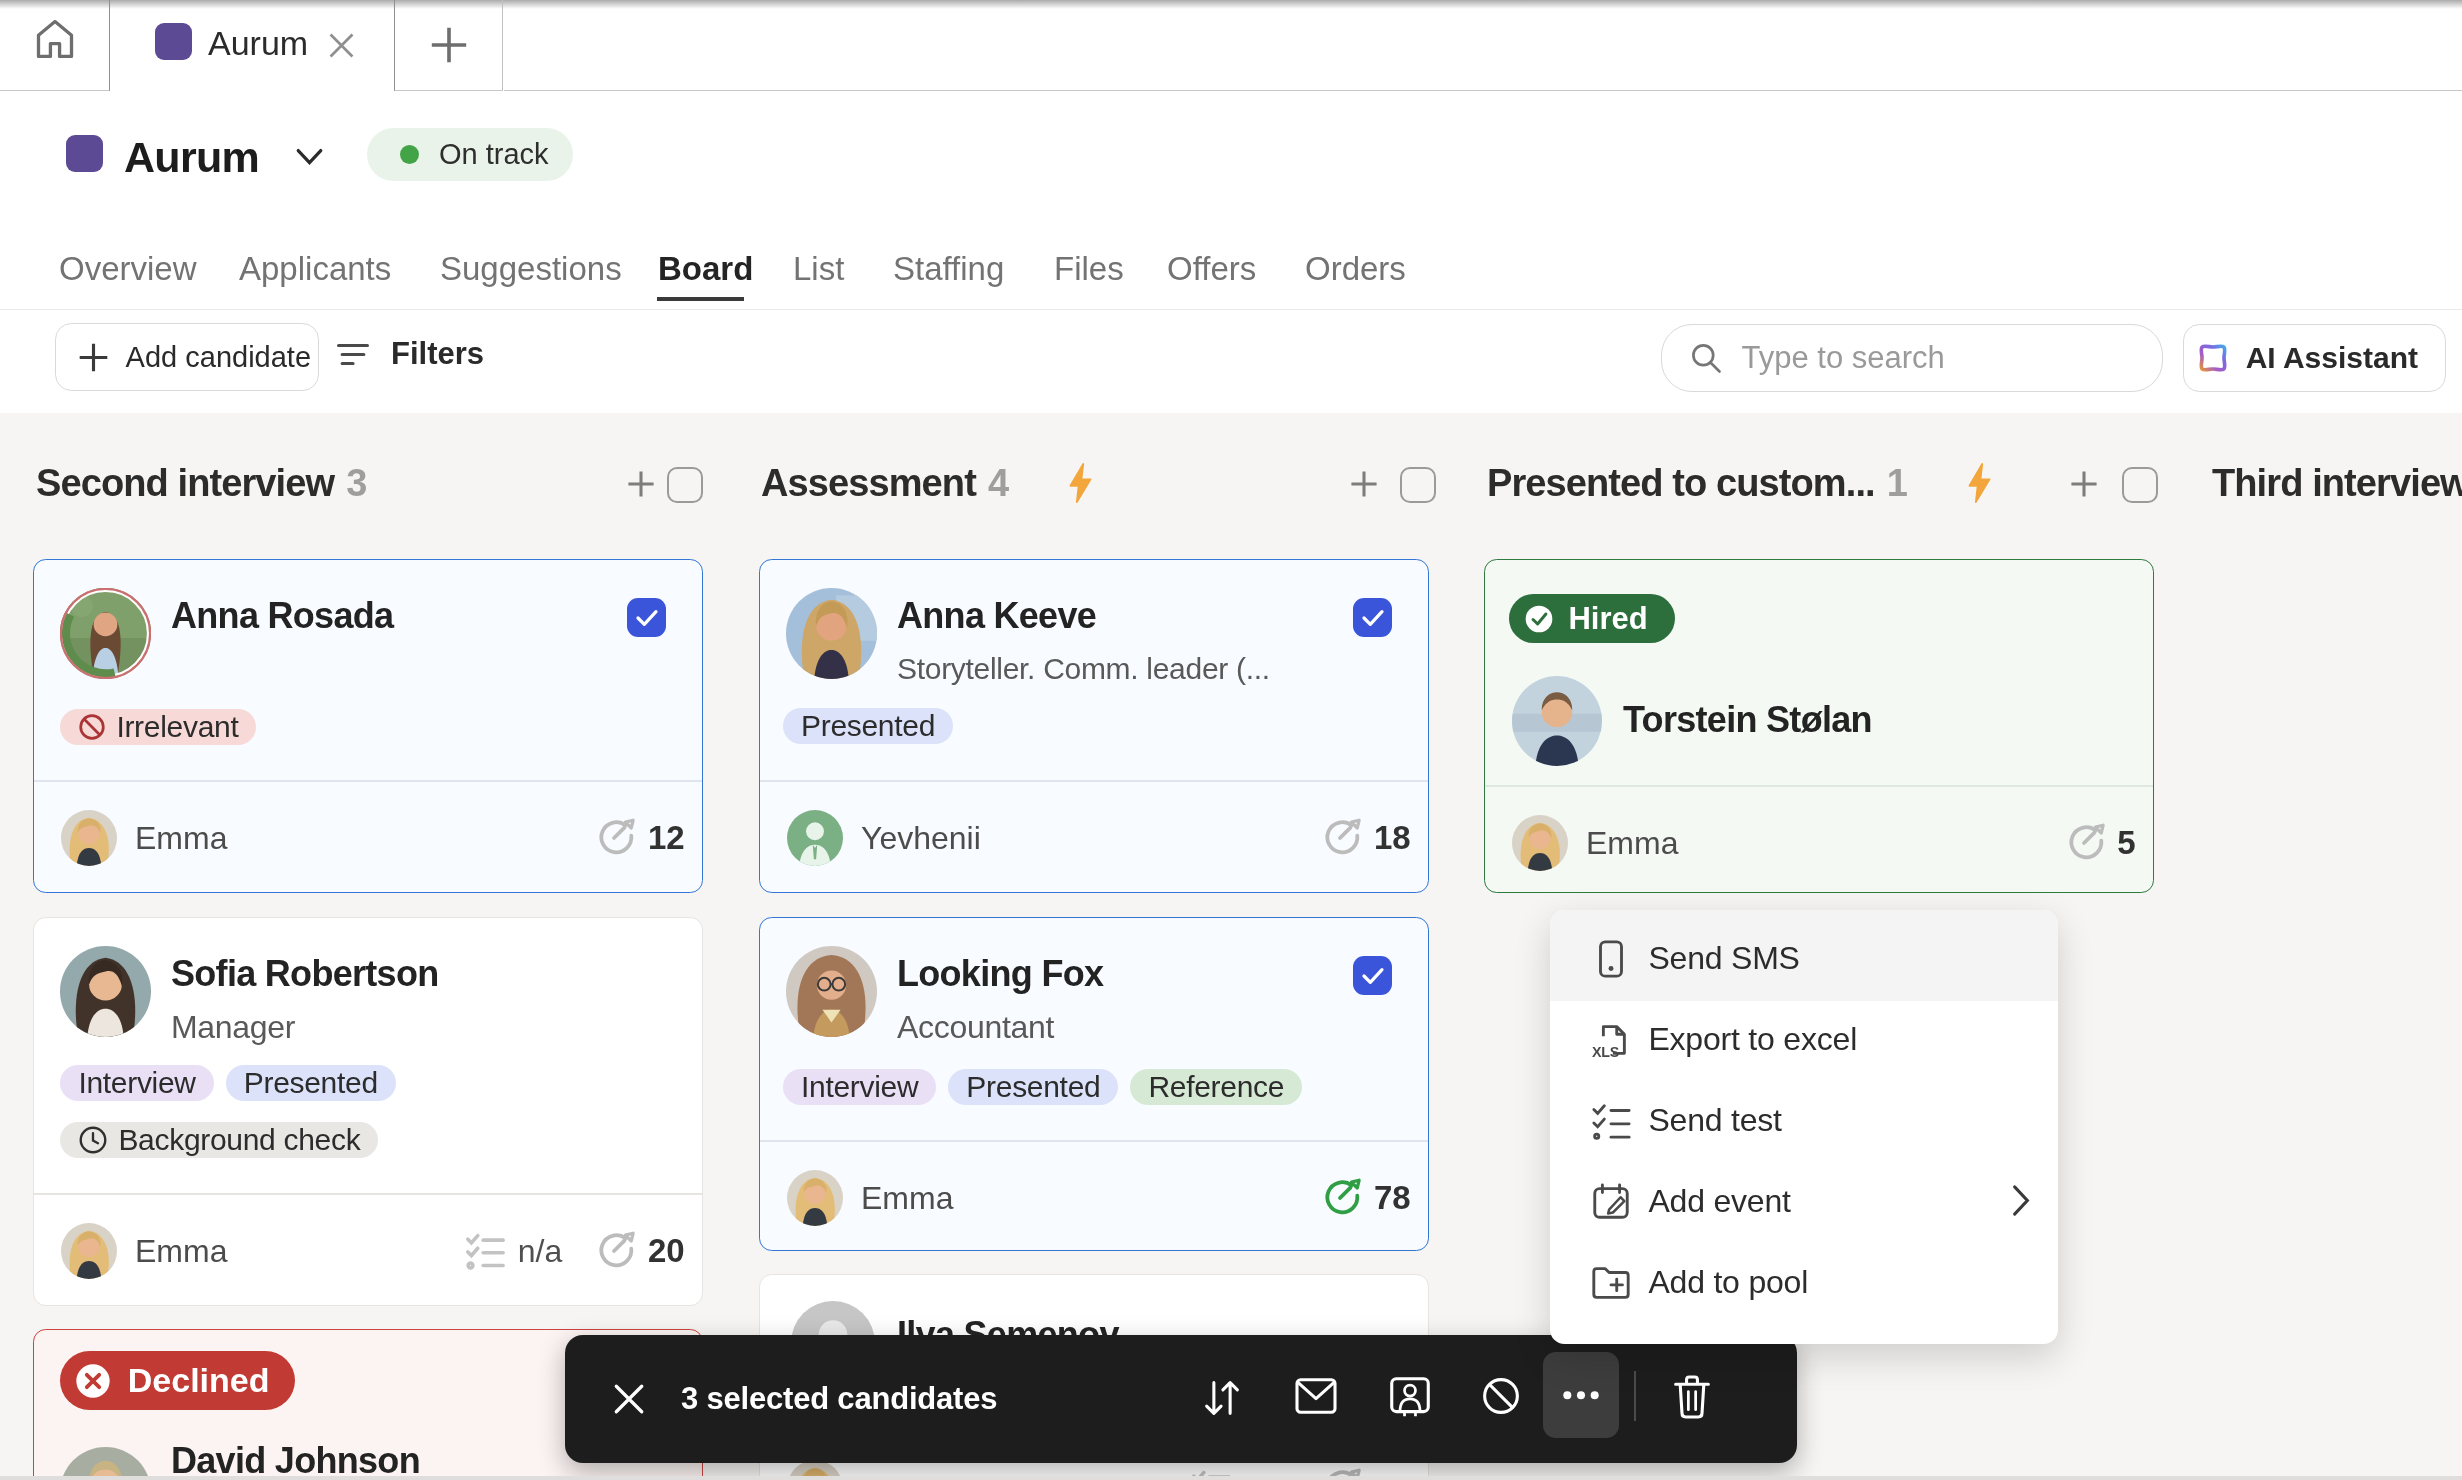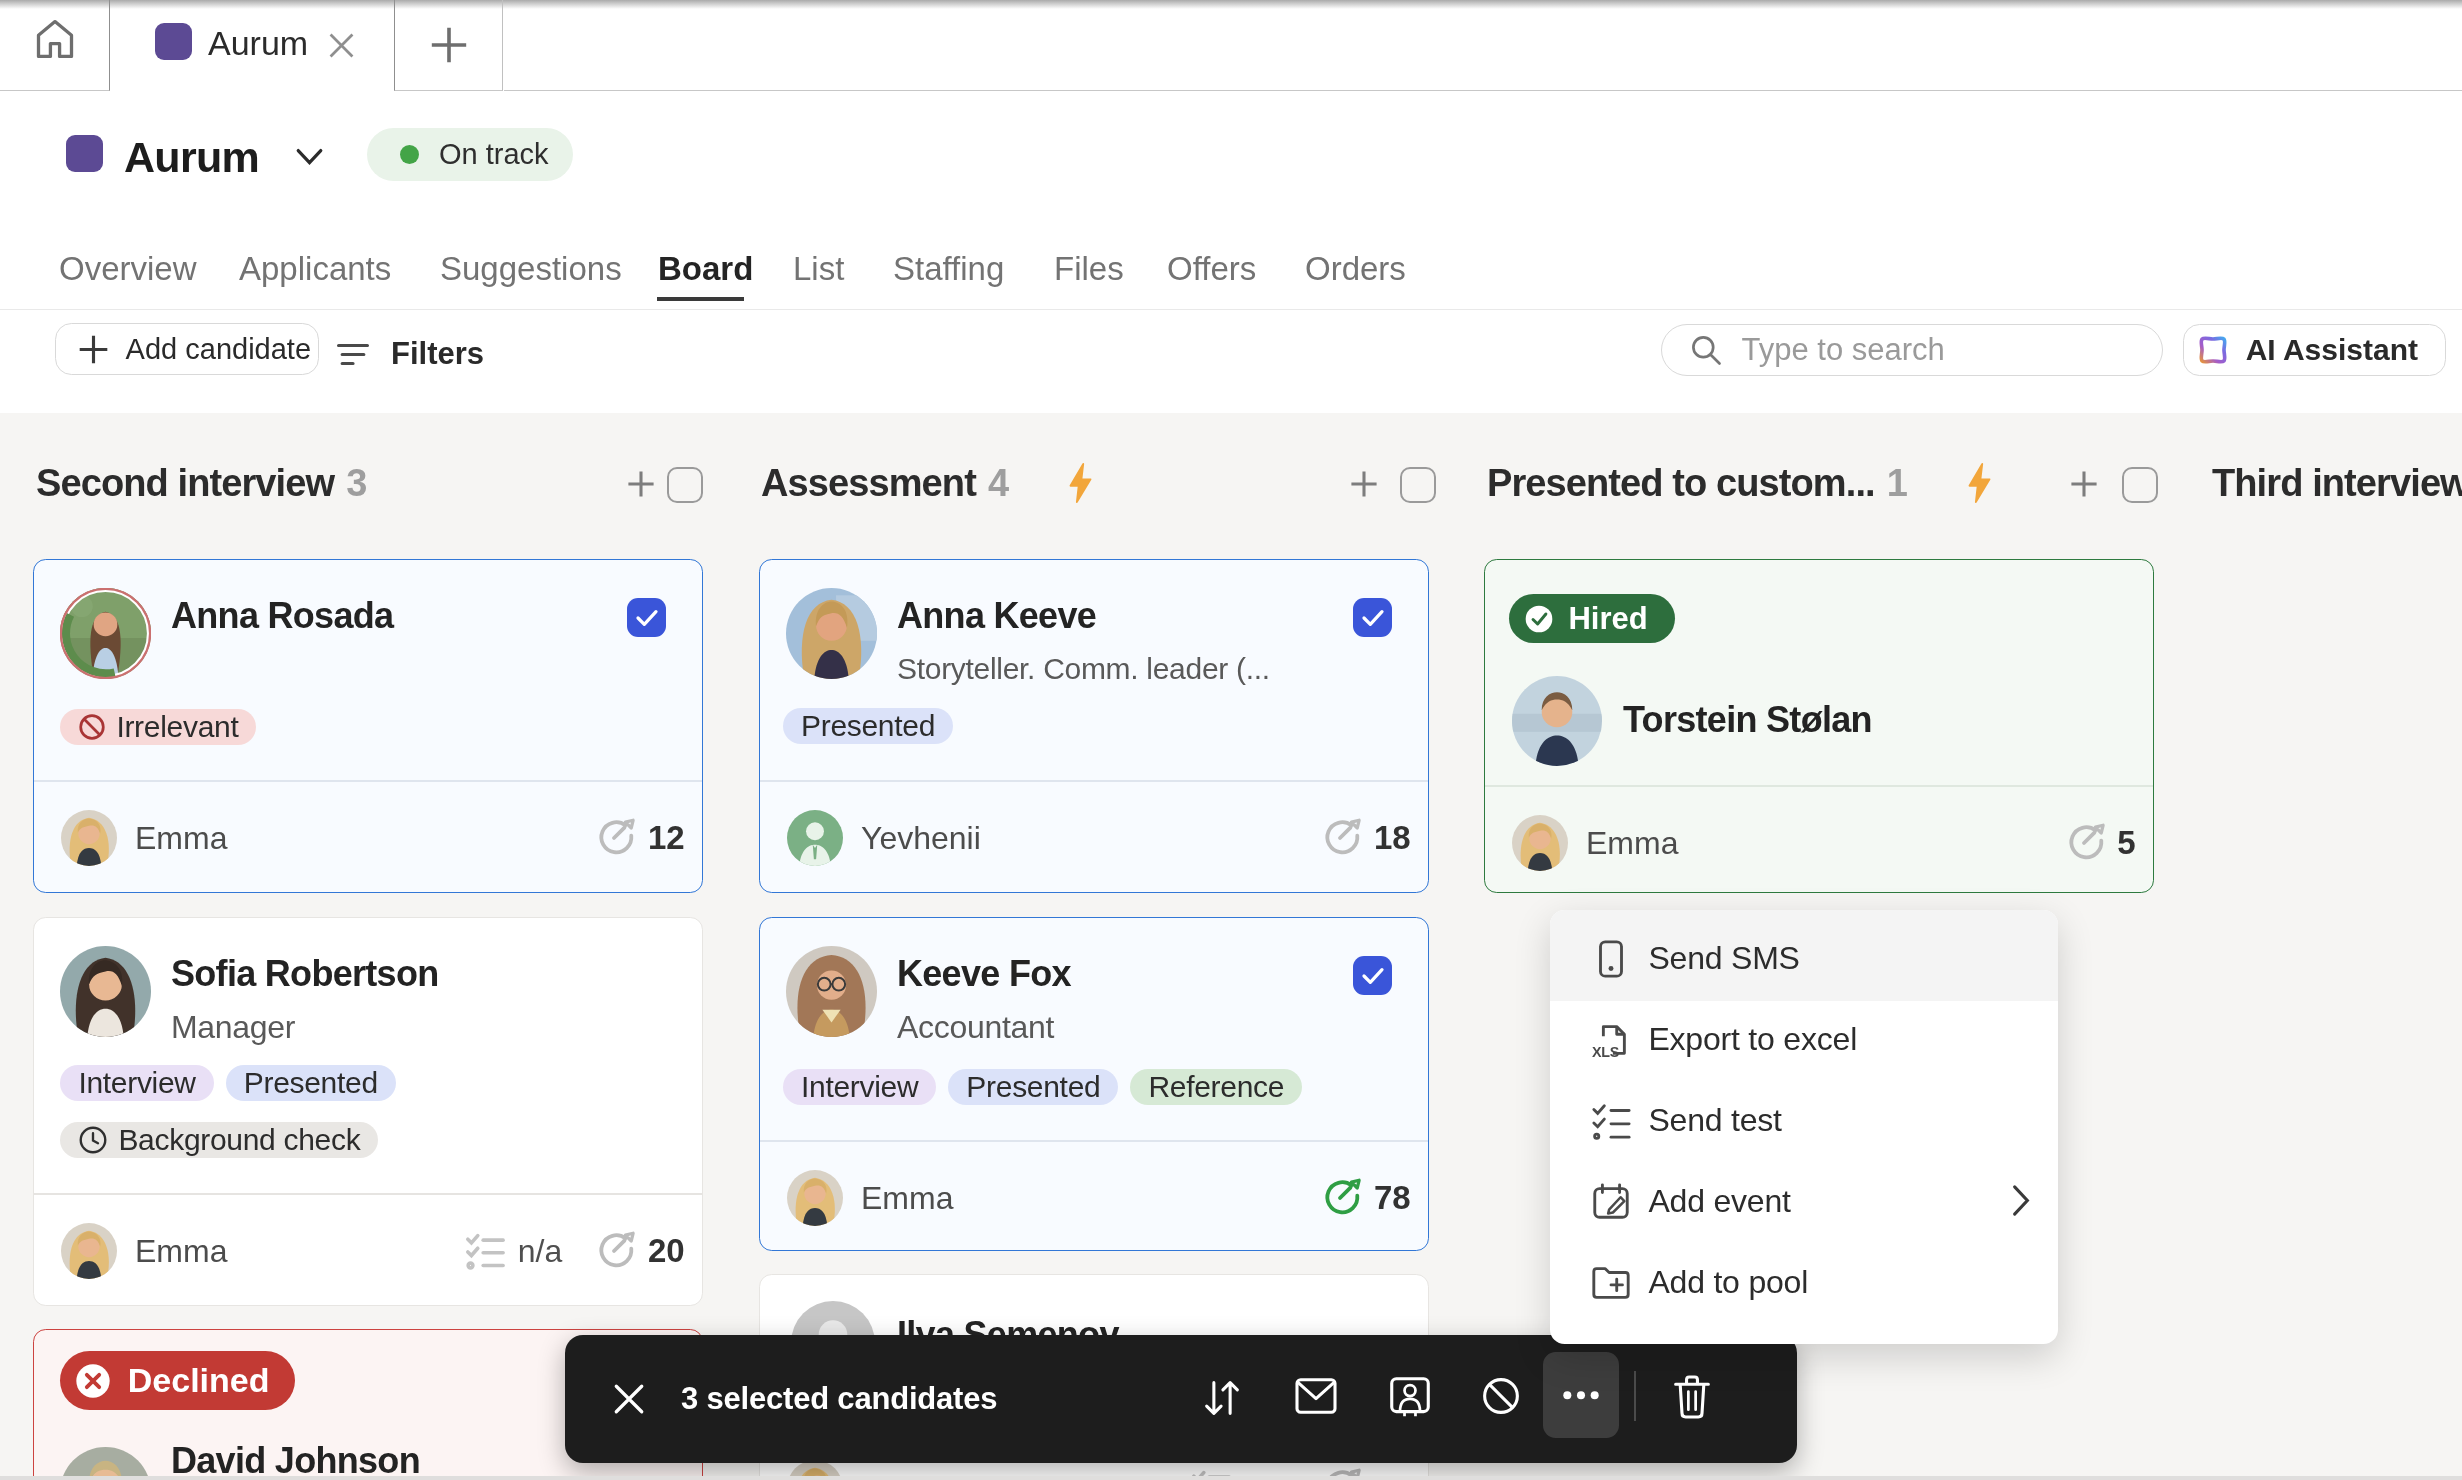--- a/index.html
+++ b/index.html
@@ -26,21 +26,21 @@
 .hpill { position:absolute; left:367px; top:128px; height:53px; border-radius:26.4px; background:#e9f3e9;
   display:flex; align-items:center; padding:0 24px 0 33px; }
 .hpill .dot { width:19px; height:19px; border-radius:50%; background:#43a447; margin-right:20px; }
 .hpill .t { font-size:29px; color:#2e2e2e; }
 
 #nav { position:absolute; left:0; top:244px; width:2462px; height:66px; border-bottom:1.8px solid #e9e9e9; }
 #nav span { position:absolute; top:5.5px; font-size:33px; color:#737373; }
 #nav span.act { color:#242424; font-weight:700; }
 #nav .underline { position:absolute; left:657px; top:53px; width:87px; height:3.6px; background:#3a3a3a; }
 
-.btn { position:absolute; height:52px; border:1.8px solid #d9d9d9; border-radius:16.4px; background:#fff;
+.btn { position:absolute; height:68px; border:1.8px solid #d9d9d9; border-radius:16.4px; background:#fff;
   display:flex; align-items:center; font-size:31px; color:#2a2a2a; }
 #btn-add { left:55px; top:323px; width:264px; padding-left:20px; white-space:nowrap; font-size:29px; }
 #btn-add svg { margin-right:14.6px; }
 #filters { position:absolute; left:335px; top:323px; height:62px; display:flex; align-items:center;
   font-size:31px; color:#2a2a2a; font-weight:700;}
 #filters svg { margin-right:20px; }
 #search { left:1661px; top:324px; width:502px; border-radius:31px; padding-left:25.5px; color:#9a9a9a; font-size:31px;}
 #search svg { margin-right:18px; }
 #btn-ai { left:2183px; top:324px; width:263px; padding-left:9px; font-weight:700; font-size:30px; }
 #btn-ai svg { margin-right:12.7px; }
@@ -413,21 +413,21 @@
       <span class="score"><svg width="42" height="40" viewBox="0 0 44 44" stroke="#bcbcbc" fill="#bcbcbc">
               <use href="#ic-score"></use>
             </svg>18</span>
     </div>
   </div>
 
   <div class="card sel" style="left:759px; top:504px; height:334px;">
     <svg class="cav" viewBox="0 0 100 100">
           <use href="#av-carrie"></use>
         </svg>
-    <div class="cname">Keeve Fox</div>
+    <div class="cname">Looking Fox</div>
     <div class="csub">Accountant</div>
     <div class="chk">
           <svg width="24" height="18" viewBox="0 0 26 20">
             <path d="M3 10 L10 17 L23 3" fill="none" stroke="#fff" stroke-width="3.6" stroke-linecap="round" stroke-linejoin="round"></path>
           </svg>
         </div>
     <div class="tags" style="left:23px;top:151px">
       <div class="tag purple">Interview</div>
       <div class="tag blue">Presented</div>
       <div class="tag green">Reference</div>

